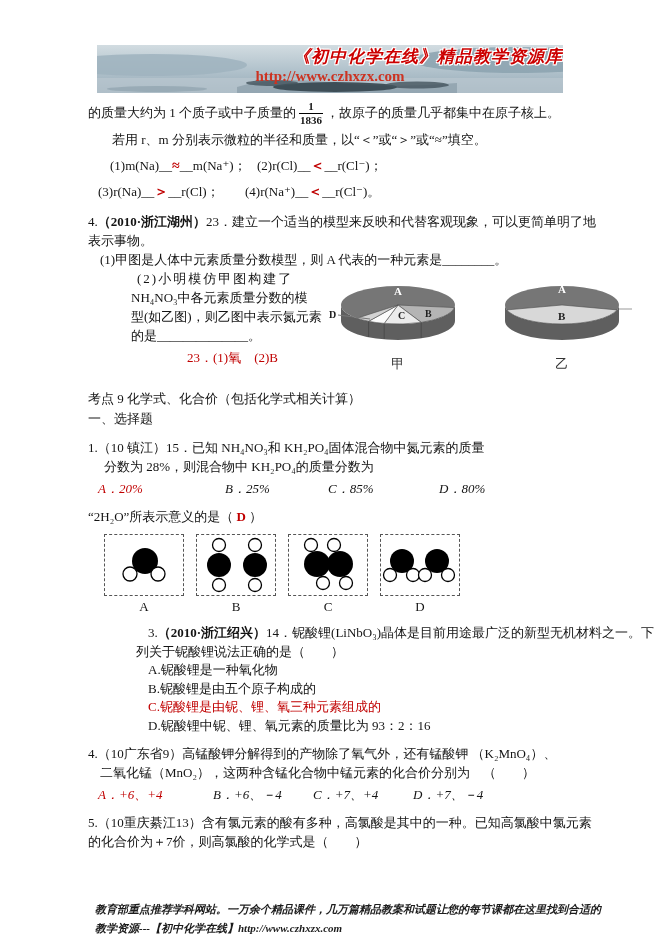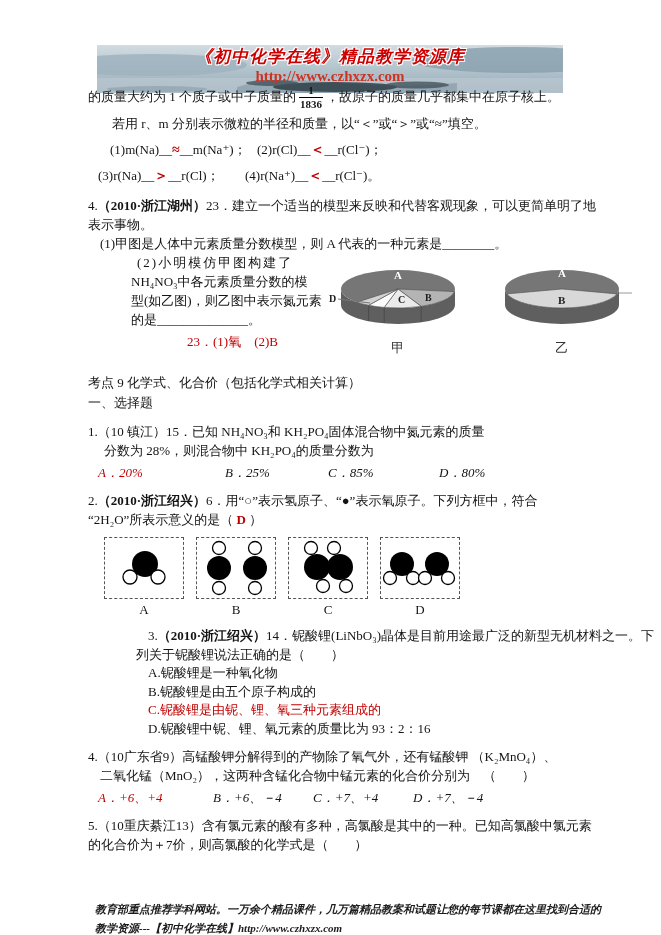--- a/index.html
+++ b/index.html
@@ -11,24 +11,25 @@
   .red{color:#c00000;}
   .bold{font-weight:bold;}
   
   .banner{position:absolute;left:97px;top:45px;width:466px;height:48px;overflow:hidden;}
   .banner svg.bg{position:absolute;left:0;top:0;width:100%;height:100%;}
   .banner-textwrap{position:relative;text-align:center;}
   .banner-title{
     margin-top:2px;font-size:17px;font-weight:bold;font-style:italic;
     color:#cc0000;letter-spacing:1px;line-height:1.2;
     text-shadow:-1px -1px 0 #fff,1px -1px 0 #fff,-1px 1px 0 #fff,1px 1px 0 #fff,0 1px 0 #fff;
+    text-align:right;
   }
   .banner-url{font-size:15px;font-weight:bold;color:#cc3322;line-height:1.2;}
   
-  .content{position:absolute;left:88px;top:80px;width:500px;}
+  .content{position:absolute;left:88px;top:96px;width:500px;}
   .ln{line-height:19px;white-space:nowrap;}
   .fracline{display:flex;align-items:center;height:34px;white-space:nowrap;}
   .frac{display:inline-flex;flex-direction:column;align-items:center;
         font-weight:bold;font-size:11px;line-height:1.15;margin:0 3px;}
   .frac .den{border-top:1px solid #000;padding:0 1px;}
   .indent24{padding-left:24px;}
   .indent12{padding-left:12px;}
   .indent16{padding-left:16px;}
   .blankrow{display:flex;margin-top:8px;white-space:nowrap;}
   .blankrow .b1{width:147px;}
@@ -182,23 +183,20 @@
       <div class="optrow q1-opts">
         <span class="o1 red">A．20%</span>
         <span class="o2">B．25%</span>
         <span class="o3">C．85%</span>
         <span class="o4">D．80%</span>
       </div>
     </div>
 
     <div class="q">
       <div class="ln">
-        <span>2.</span><span class="bold">（2010·浙江绍兴）</span><span>6．用“○”表示氢原子、“●”表示氧原子。下列方框中，符合</span>
-      </div>
-      <div class="ln">
         <span>“2H₂O”所表示意义的是（ </span><span class="red bold">D</span><span> ）</span>
       </div>
 
       <div class="boxrow">
         <div class="mbox">
           <div class="frame">
             <svg width="78" height="60" viewBox="0 0 78 60">
               <circle cx="40" cy="26" r="13" fill="#000"></circle>
               <circle cx="25" cy="39" r="7" fill="#fff" stroke="#000" stroke-width="1.3"></circle>
               <circle cx="53" cy="39" r="7" fill="#fff" stroke="#000" stroke-width="1.3"></circle>

